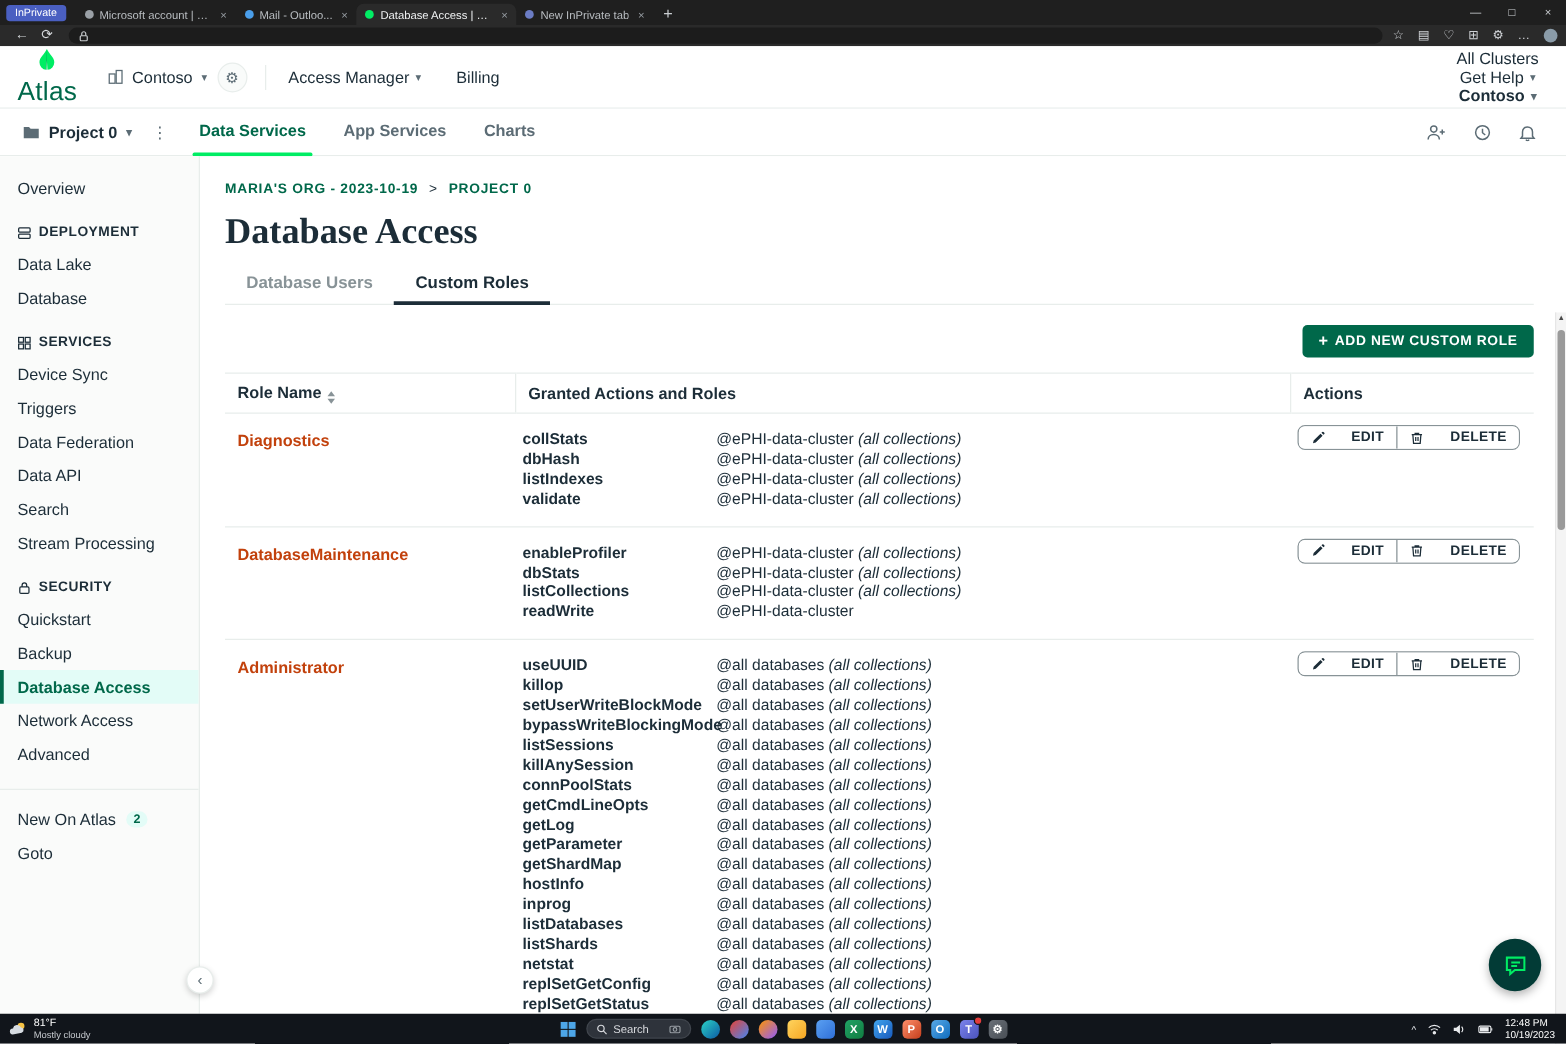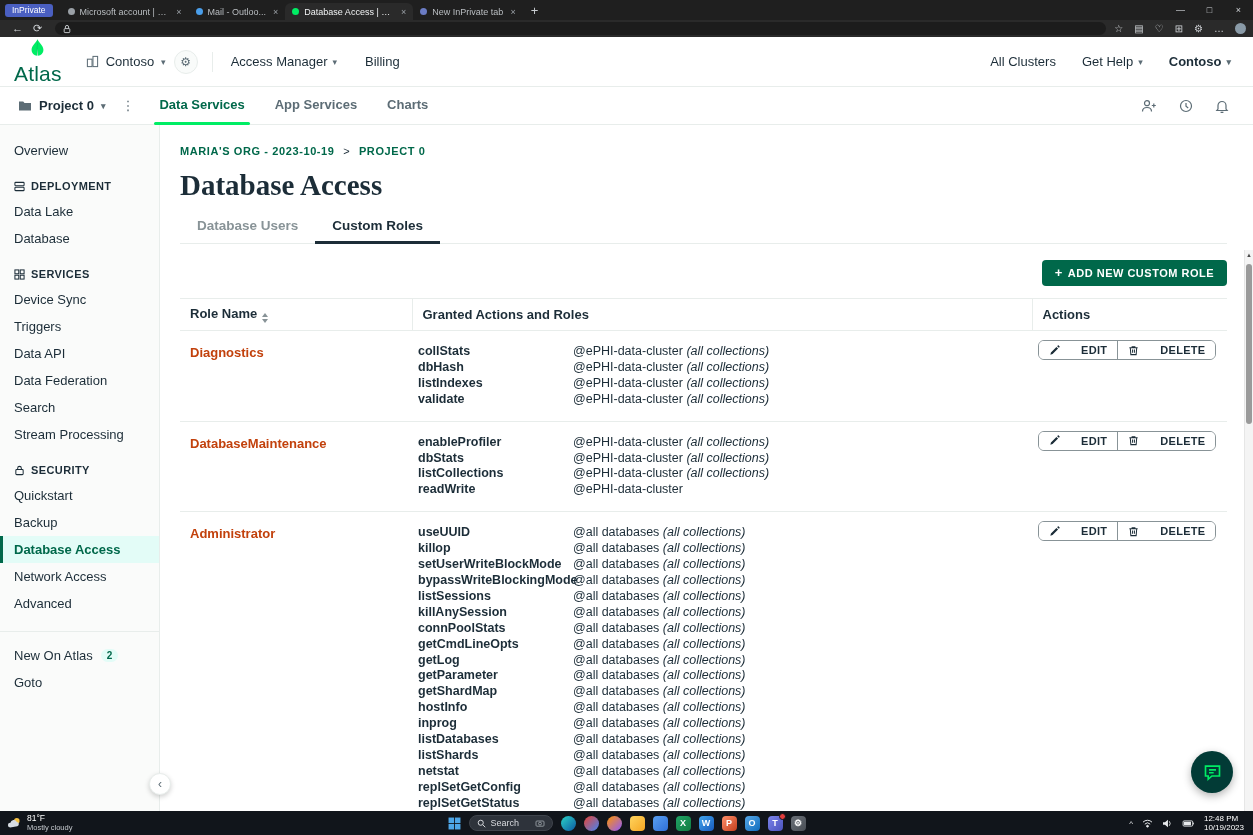--- a/index.html
+++ b/index.html
@@ -28,21 +28,21 @@
 
   
   .atlas-header { height:50px; background:#fff; border-bottom:1px solid #E8EDEB; display:flex; align-items:center; padding:0 22px 0 14px; }
   .logo { display:flex; align-items:center; gap:5px; color:#00684A; font-size:21px; letter-spacing:.2px;flex-direction:column; }
   .org-picker { display:flex; align-items:center; gap:7px; margin-left:24px; font-size:13px; color:#1C2D38; cursor:pointer; }
   .caret { color:#5C6C75; font-size:9px; }
   .gear-btn { width:24px; height:24px; border-radius:50%; background:#F9FBFA; border:1px solid #E8EDEB; color:#5C6C75;
               font-size:12px; display:flex; align-items:center; justify-content:center; margin-left:8px; }
   .hdr-divider { width:1px; height:20px; background:#E8EDEB; margin:0 18px 0 14px; }
   .hdr-link { font-size:13px; color:#1C2D38; display:flex; align-items:center; gap:5px; margin-right:28px; cursor:pointer; }
-  .hdr-right { margin-left:auto; display:flex; align-items:center; gap:26px; font-size:13px; color:#1C2D38; }
+  .hdr-right { margin-left:auto; display:flex; align-items:center; font-size:13px; color:#1C2D38;flex-direction:column; }
   .hdr-right .bold { font-weight:700; }
 
   
   .project-nav { height:38px; border-bottom:1px solid #E8EDEB; display:flex; align-items:center; padding:0 18px; background:#fff; }
   .proj-sel { display:flex; align-items:center; gap:7px; font-size:13px; font-weight:600; color:#1C2D38; cursor:pointer; }
   .kebab { background:none; border:none; color:#5C6C75; font-size:13px; margin:0 10px 0 16px; }
   .pn-tabs { display:flex; height:38px; }
   .pn-tab { padding:0 15px; line-height:36px; font-size:13px; font-weight:700; color:#5C6C75; position:relative; cursor:pointer; }
   .pn-tab.active { color:#00684A; }
   .pn-tab.active::after { content:""; position:absolute; left:10px; right:10px; bottom:0; height:3px; background:#00ED64; border-radius:2px; }
@@ -288,24 +288,24 @@
             </svg></span>
           <span>SERVICES</span>
         </div>
         <div class="sb-item">
           <span>Device Sync</span>
         </div>
         <div class="sb-item">
           <span>Triggers</span>
         </div>
         <div class="sb-item">
+          <span>Data Federation</span>
+        </div>
+        <div class="sb-item">
           <span>Data API</span>
-        </div>
-        <div class="sb-item">
-          <span>Data Federation</span>
         </div>
         <div class="sb-item">
           <span>Search</span>
         </div>
         <div class="sb-item">
           <span>Stream Processing</span>
         </div>
         <div class="sb-section">
           <span style="line-height: 0;"><svg viewBox="0 0 12 12" width="11" height="11" fill="none" stroke="#1C2D38" stroke-width="1.1">
               <rect x="2" y="5" width="8" height="5.5" rx="1"></rect>

